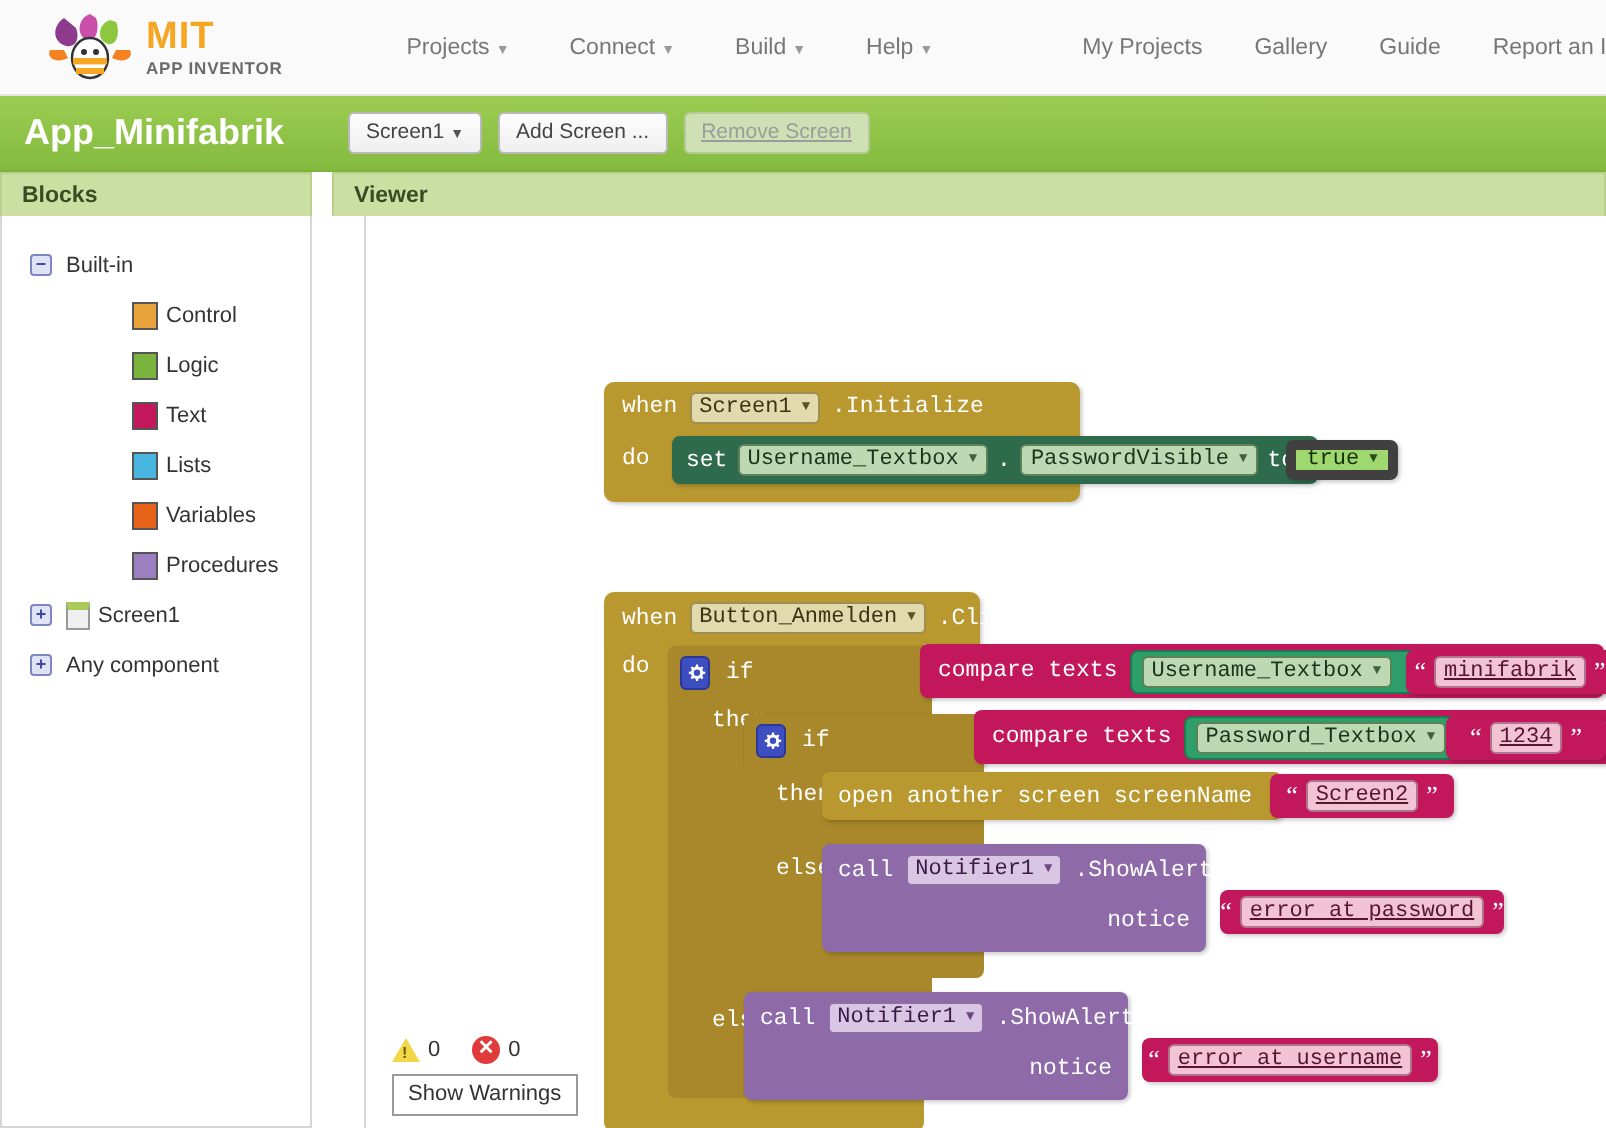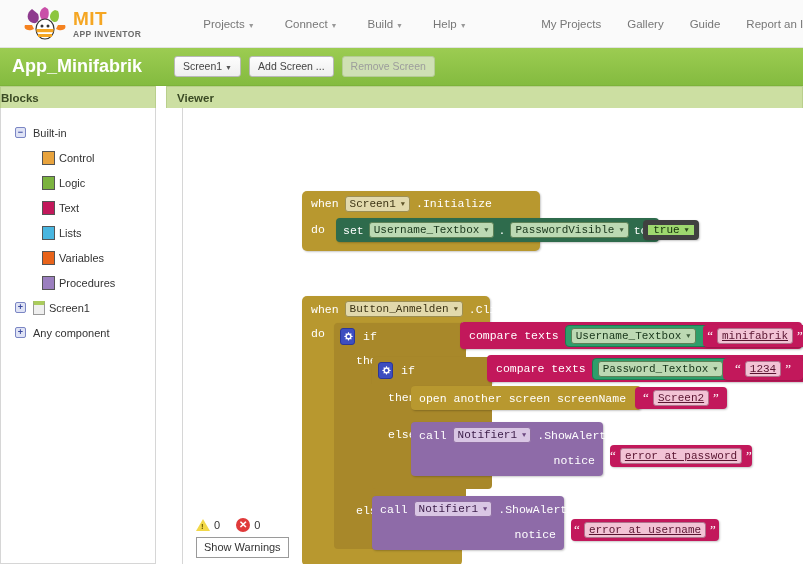--- a/index.html
+++ b/index.html
@@ -46,39 +46,39 @@
     width: 150px;
   }
   .screen-controls { display:flex; align-items:center; gap: 8px; margin-left: 12px; }
   .btn {
     font-size: 10.5px; color:#444;
     background: linear-gradient(#fdfdfd,#efefef);
     border: 1px solid #b9b9b9; border-radius: 3px;
     padding: 4px 8px; line-height:1; cursor:pointer;
     white-space: nowrap;
   }
-  .btn.disabled { color: #9c9c9c; background: #cfe0b4; border-color:#b5cb95; }
+  .btn.disabled { color: #9c9c9c; background: #cfe0b4; border-color:#b5cb95;text-decoration:underline; }
   .btn .caret { color:#555; }
 
   
   .panels { position:absolute; top: 86px; left:0; width:803px; height: 478px; }
   .hdr {
     background: #ccdfa2; color: #3a4a24; font-weight: bold;
     font-size: 11.5px; height: 22px; line-height: 22px;
     border: 1px solid #b9cf8c; border-bottom: none;
   }
   .blocks-panel { position:absolute; left:0; top:0; width: 156px; height: 478px; }
-  .blocks-hdr { }
+  .blocks-hdr { padding-left: 10px; }
   .blocks-body {
     position:absolute; top:22px; left:0; width:156px; height: 456px;
     background: #fff; border:1px solid #d6d6d6; border-top:none;
     padding-top: 12px;
   }
   .tree-row { display:flex; align-items:center; height: 25px; font-size: 11px; color:#333; cursor:pointer; }
-  .tree-row.child { padding-left: 41px; }
+  .tree-row.child { padding-left: 65px; }
   .tree-row.root { padding-left: 14px; }
   .toggle {
     width: 11px; height: 11px; border:1px solid #7b86c4; background:#dfe3f5;
     color:#3b4aa0; font-size:9px; line-height:9px; text-align:center;
     border-radius: 2px; margin-right: 7px; flex: 0 0 auto; font-weight:bold;
   }
   .swatch { width: 13px; height: 14px; border:1px solid #555; margin-right:4px; flex:0 0 auto; }
   .scr-icon {
     width: 12px; height: 14px; background:#efefef; border:1px solid #999;
     border-top: 4px solid #aacb5c; margin-right:4px; flex:0 0 auto;

